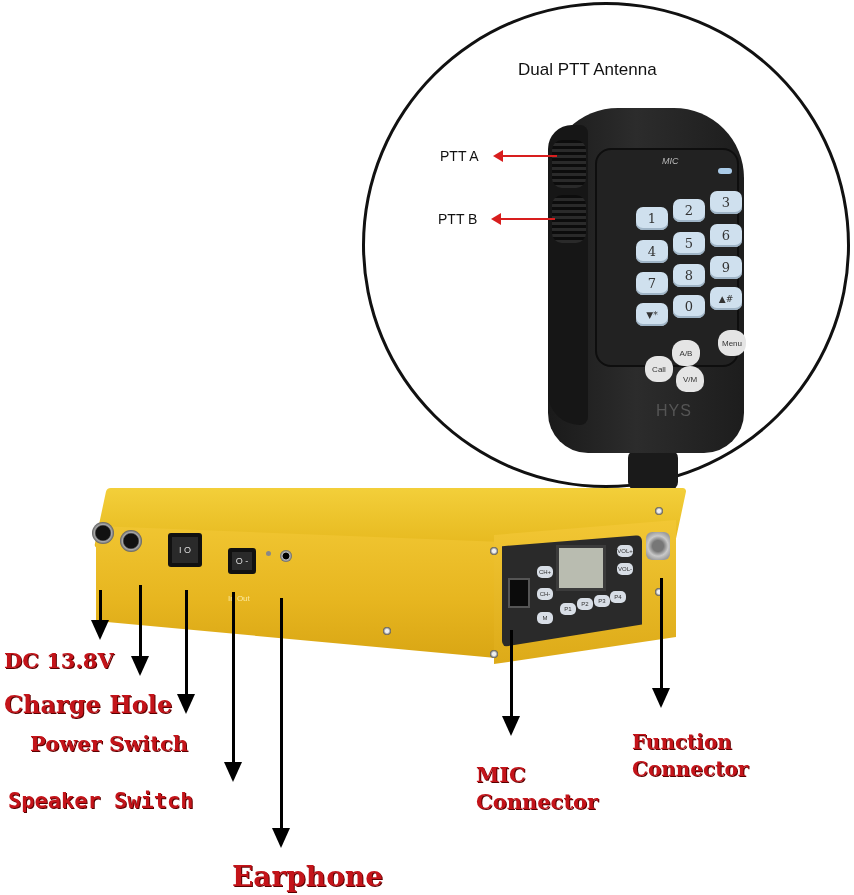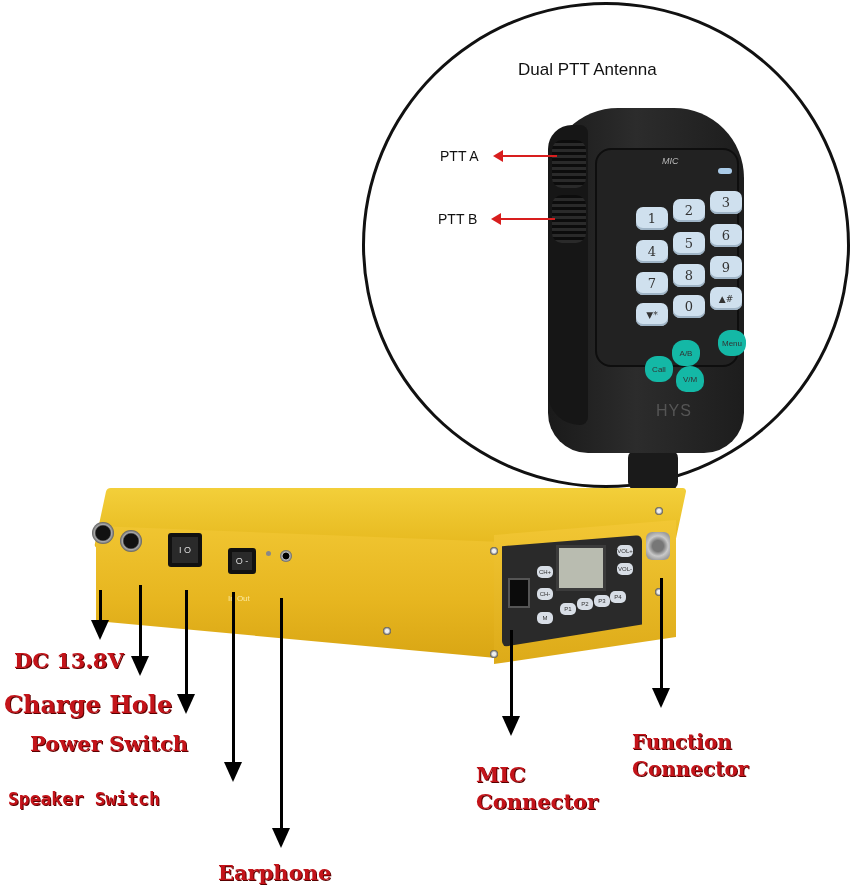--- a/index.html
+++ b/index.html
@@ -14,21 +14,21 @@
   .red-arrow::before { content: ""; position: absolute; left: -2px; top: -5px; border-right: 10px solid #d81e1e; border-top: 6px solid transparent; border-bottom: 6px solid transparent; }
 
   
   .mic-body { left: 548px; top: 108px; width: 196px; height: 345px; background: linear-gradient(90deg,#1a1a1a,#2c2c2c 45%,#1d1d1d); border-radius: 70px 70px 40px 40px; }
   .mic-side { left: 548px; top: 125px; width: 40px; height: 300px; background: #161616; border-radius: 30px 10px 10px 40px; }
   .ptt-grip { left: 552px; width: 34px; height: 48px; background: repeating-linear-gradient(180deg,#0c0c0c 0 3px,#2a2a2a 3px 6px); border-radius: 10px; }
   .mic-panel { left: 595px; top: 148px; width: 140px; height: 215px; background: #222; border-radius: 16px; border: 2px solid #0e0e0e; }
   .mic-text { left: 662px; top: 156px; font-size: 9px; color: #bbb; font-style: italic; }
   .mic-led { left: 718px; top: 168px; width: 14px; height: 6px; background: #aacbe8; border-radius: 3px; }
   .key { width: 32px; height: 23px; background: #cfe0ee; border-radius: 7px; color: #333; font-family: "DejaVu Serif", serif; font-size: 13px; display: flex; align-items: center; justify-content: center; box-shadow: inset 0 -2px 0 #9fb4c6; }
-  .fkey { width: 28px; height: 26px; background: #14b8a6; border-radius: 12px; color: #333; font-size: 8px; display: flex; align-items: center; justify-content: center; text-align: center; line-height: 9px; }
+  .fkey { width: 28px; height: 26px; background: #e5e5e5; border-radius: 12px; color: #333; font-size: 8px; display: flex; align-items: center; justify-content: center; text-align: center; line-height: 9px; }
   .mic-brand { left: 656px; top: 402px; font-size: 16px; color: #555; letter-spacing: 1px; }
   .cable { left: 628px; top: 450px; width: 50px; height: 40px; background: #1a1a1a; border-radius: 8px; }
 
   
   .radio-top { left: 94px; top: 488px; width: 580px; height: 60px; background: linear-gradient(180deg,#f3cf3a,#e6b81e); transform: skewX(-12deg); transform-origin: bottom left; border-radius: 4px; }
   .radio-front { left: 96px; top: 526px; width: 400px; height: 132px; background: linear-gradient(180deg,#f0c531 0%,#e7b620 55%,#d9a614 100%); clip-path: polygon(0 0,100% 12%,100% 100%,0 72%); }
   .radio-side { left: 494px; top: 520px; width: 182px; height: 150px; background: linear-gradient(180deg,#f2c734,#dca917); clip-path: polygon(0 10%,100% 0,100% 78%,0 96%); }
   .front-panel { left: 502px; top: 535px; width: 140px; height: 112px; background: #2a2a2a; border-radius: 6px; clip-path: polygon(0 10%,100% 0,100% 80%,0 100%); }
   .lcd { left: 556px; top: 545px; width: 44px; height: 40px; background: #b9bcb0; border: 3px solid #3b3b3b; }
   .rj-port { left: 508px; top: 578px; width: 18px; height: 26px; background: #0b0b0b; border: 2px solid #555; }
@@ -146,22 +146,22 @@
 
 <div class="abs vline" style="left:280px;top:598px;height:232px;"></div>
 <div class="abs arrowhead" style="left:272px;top:828px;"></div>
 
 <div class="abs vline" style="left:510px;top:630px;height:88px;"></div>
 <div class="abs arrowhead" style="left:502px;top:716px;"></div>
 
 <div class="abs vline" style="left:660px;top:578px;height:112px;"></div>
 <div class="abs arrowhead" style="left:652px;top:688px;"></div>
 
-<div class="abs lbl" style="left:4px;top:648px;font-size:21px;margin-left:10px;">DC 13.8V</div>
+<div class="abs lbl" style="left:4px;top:648px;font-size:21px;">DC 13.8V</div>
 <div class="abs lbl" style="left:4px;top:690px;font-size:24px;">Charge Hole</div>
 <div class="abs lbl" style="left:30px;top:731px;font-size:21px;">Power Switch</div>
-<div class="abs lbl lbl-mono" style="left:8px;top:788px;font-size:18px;">Speaker Switch</div>
-<div class="abs lbl" style="left:218px;top:860px;font-size:21px;">Earphone</div>
+<div class="abs lbl lbl-mono" style="left:8px;top:788px;font-size:22px;">Speaker Switch</div>
+<div class="abs lbl" style="left:232px;top:860px;font-size:28px;">Earphone</div>
 
 <div class="abs lbl" style="left:476px;top:762px;font-size:21px;">MIC</div>
 <div class="abs lbl" style="left:476px;top:789px;font-size:21px;">Connector</div>
 <div class="abs lbl" style="left:632px;top:730px;font-size:20px;">Function</div>
 <div class="abs lbl" style="left:632px;top:757px;font-size:20px;">Connector</div>
 
 </body></html>

